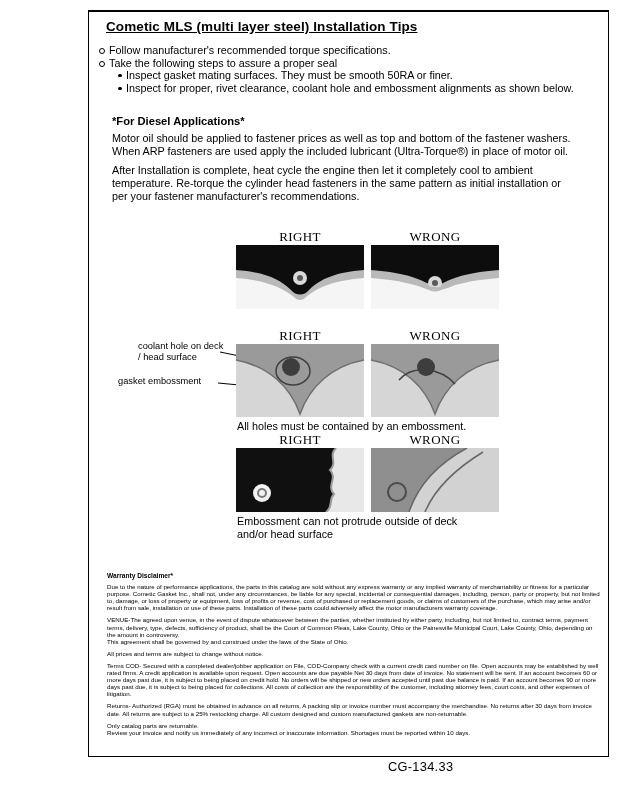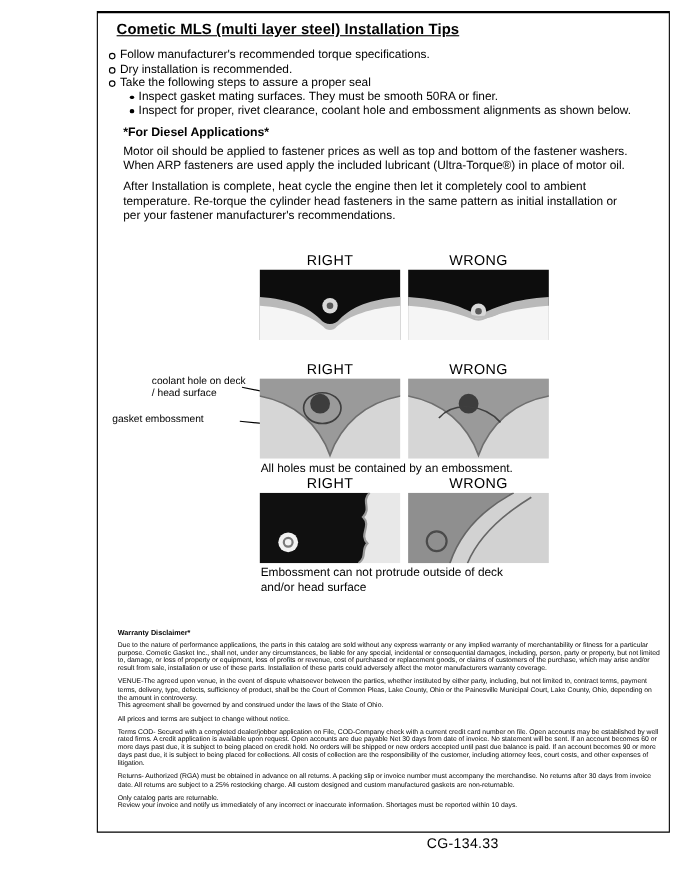--- a/index.html
+++ b/index.html
@@ -25,21 +25,21 @@
   .subbullet { position:relative; padding-left:9px; margin-left:19px; }
   .subbullet::before {
     content:""; position:absolute; left:1px; top:4.5px; width:3.5px; height:3.5px;
     background:#000; border-radius:50%;
   }
   .diesel-heading { left:112px; top:115px; font-size:11.2px; font-weight:bold; }
   .body-para { font-size:10.8px; line-height:13px; }
   .diesel-p1 { left:112px; top:132px; width:462px; }
   .diesel-p2 { left:112px; top:164px; width:458px; }
   .diesel-p3 { left:112px; top:207px; width:470px; }
-  .col-header { width:128px; text-align:center; font-size:13px; letter-spacing:0.4px; }
+  .col-header { width:128px; text-align:center; font-size:13px; letter-spacing:0.4px;font-family:Liberation Serif, serif; }
   .diag { width:128px; display:block; }
   .caption { font-size:10.8px; line-height:12.5px; }
   .callout { font-size:9.3px; line-height:10.6px; }
   .warranty {
     left:107px; top:572px; width:494px;
     font-size:6.2px; line-height:7.1px; text-align:left;
   }
   .warranty .w-head { font-weight:bold; font-size:6.6px; margin:0 0 4px 0; }
   .warranty p { margin:0 0 5px 0; }
   .warranty p.tight { margin:0; }
@@ -48,21 +48,20 @@
 </head>
 <body>
 
 <div class="page">
   <div class="frame"></div>
 
   <div class="abs title">Cometic MLS (multi layer steel) Installation Tips</div>
 
   <div class="abs tips">
     <div class="bullet">Follow manufacturer's recommended torque specifications.</div>
-    <div class="bullet">Dry installation is recommended.</div>
     <div class="bullet">Take the following steps to assure a proper seal</div>
     <div class="subbullet">Inspect gasket mating surfaces.  They must be smooth 50RA or finer.</div>
     <div class="subbullet">Inspect for proper, rivet clearance, coolant hole and embossment alignments as shown below.</div>
   </div>
 
   <div class="abs diesel-heading">*For Diesel Applications*</div>
   <div class="abs body-para diesel-p1">Motor oil should be applied to fastener prices as well as top and bottom of the fastener washers. When ARP fasteners are used apply the included lubricant (Ultra-Torque®) in place of motor oil.</div>
   <div class="abs body-para diesel-p2">After Installation is complete, heat cycle the engine then let it completely cool to ambient temperature. Re-torque the cylinder head fasteners in the same pattern as initial installation or per your fastener manufacturer's recommendations.</div>
 
   <div class="abs col-header" style="left:236px; top:229px;">RIGHT</div>
@@ -81,21 +80,21 @@
     <path d="M0,33 C28,35 46,40 58,45 C62,47 66,47 70,45 C82,40 100,35 128,33 L128,64 L0,64 Z" fill="#f5f5f5"></path>
     <circle cx="64" cy="38" r="7" fill="#d9d9d9"></circle>
     <circle cx="64" cy="38" r="3" fill="#5a5a5a"></circle>
     <path d="M44,36 C52,41 58,43 64,43.5 C72,44 80,41 86,37" fill="none" stroke="#b9b9b9" stroke-width="2.5"></path>
   </svg>
 
   <div class="abs col-header" style="left:236px; top:328px;">RIGHT</div>
   <div class="abs col-header" style="left:371px; top:328px;">WRONG</div>
 
   <div class="abs callout" style="left:138px; top:341px; width:86px;">coolant hole on deck / head surface</div>
-  <div class="abs callout" style="left:102px; top:376px; width:100px;">gasket embossment</div>
+  <div class="abs callout" style="left:118px; top:376px; width:100px;">gasket embossment</div>
   <svg class="abs" style="left:200px; top:344px;" width="100" height="55" viewBox="0 0 100 55">
     <line x1="20" y1="8" x2="88" y2="22" stroke="#000" stroke-width="1"></line>
     <line x1="18" y1="39" x2="92" y2="46" stroke="#000" stroke-width="1"></line>
   </svg>
 
   <svg class="abs diag" style="left:236px; top:344px;" width="128" height="73" viewBox="0 0 128 73">
     <rect width="128" height="73" fill="#d6d6d6"></rect>
     <path d="M0,0 L128,0 L128,16 C96,22 74,42 64,70 C54,42 32,22 0,16 Z" fill="#9a9a9a"></path>
     <path d="M0,16 C32,22 54,42 64,70 C74,42 96,22 128,16" fill="none" stroke="#6f6f6f" stroke-width="1.5"></path>
     <ellipse cx="57" cy="27" rx="17" ry="14" fill="none" stroke="#3f3f3f" stroke-width="1.5"></ellipse>

